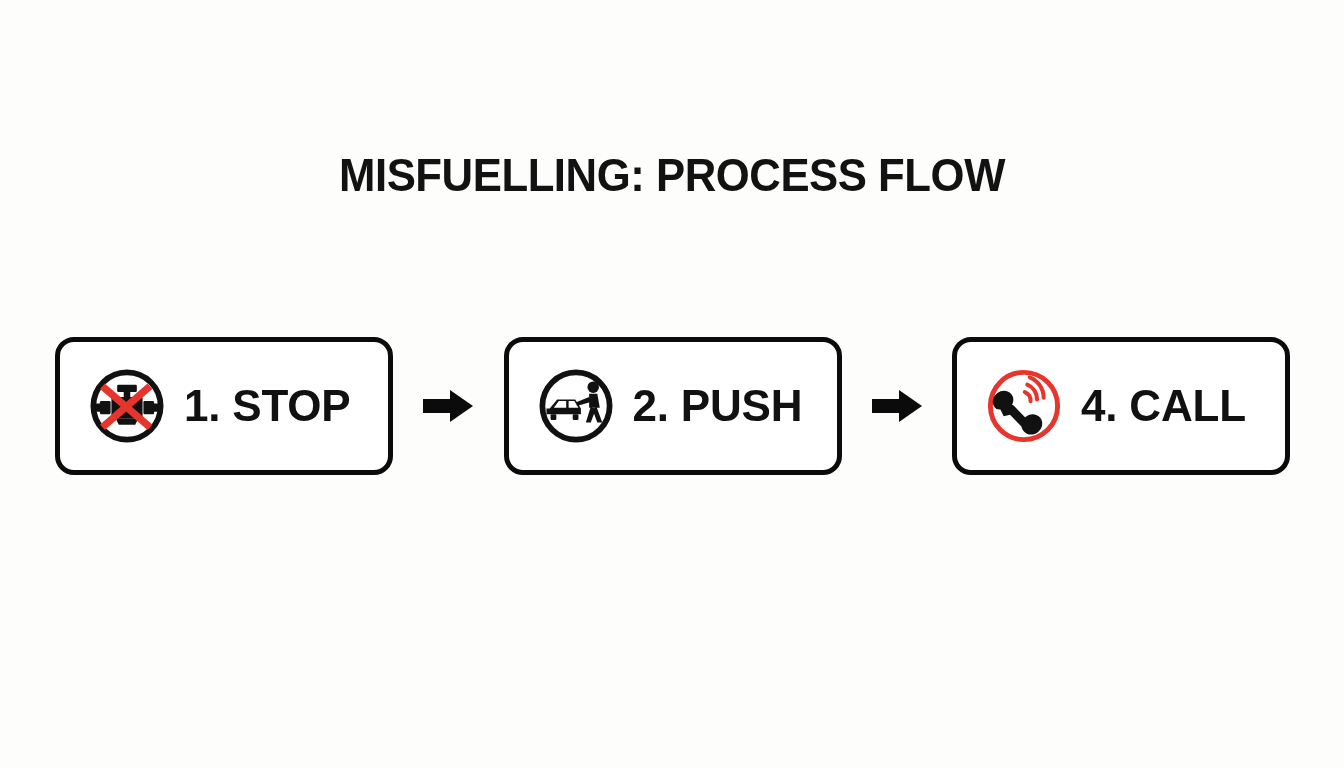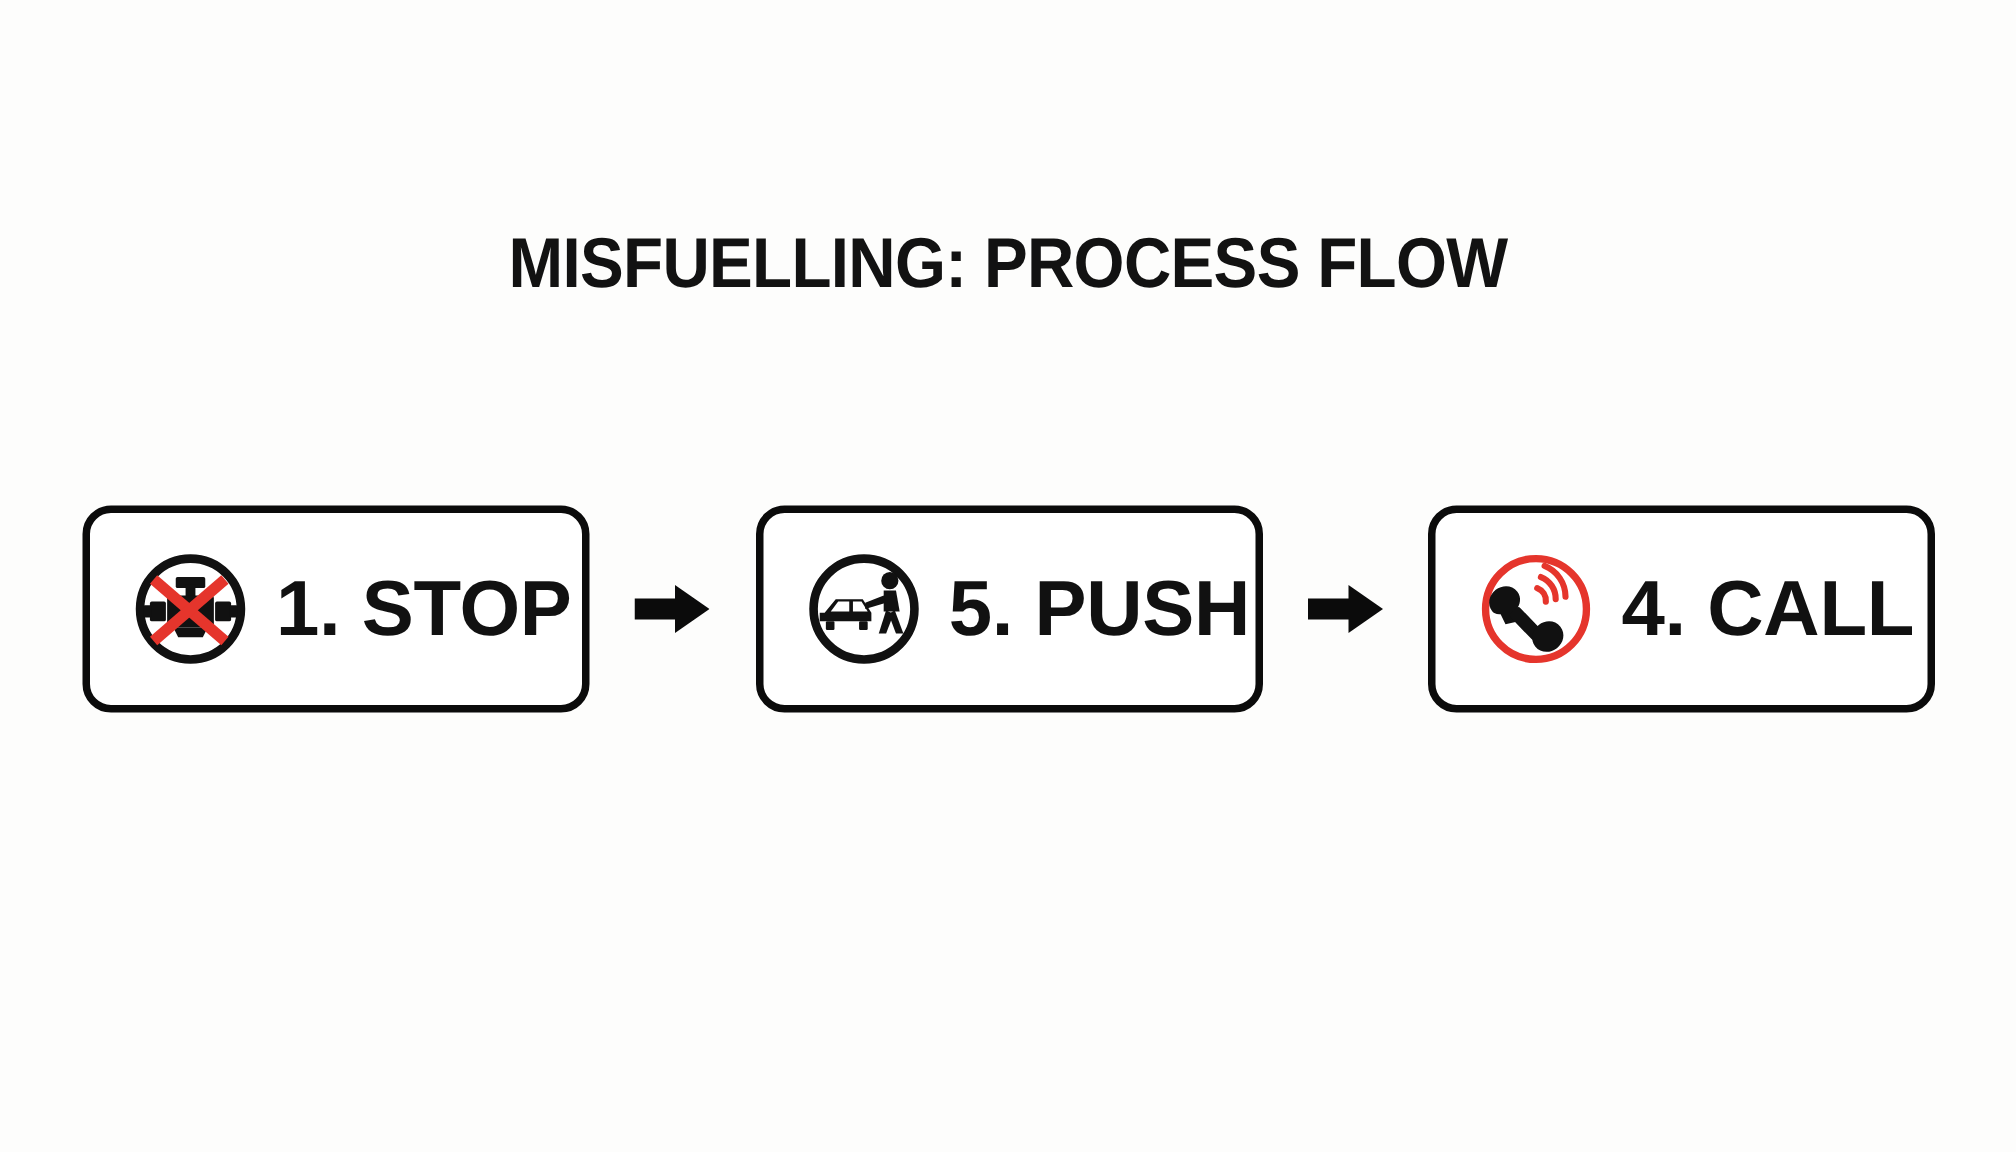--- a/index.html
+++ b/index.html
@@ -62,21 +62,21 @@
     width: 82px;
     height: 82px;
     flex: 0 0 82px;
     position: relative;
   }
   .step-icon svg { display: block; width: 82px; height: 82px; }
 
   .step-label {
     font-family: "Liberation Sans", sans-serif;
     font-weight: bold;
-    font-size: 52px;
+    font-size: 44px;
     color: #111111;
     margin-left: 16px;
     white-space: nowrap;
     letter-spacing: -0.2px;
   }
 
   .arrow-connector {
     flex: 0 0 56px;
     width: 56px;
     height: 46px;
@@ -150,21 +150,21 @@
           <path d="M66 35 h10 l3 17 h-13 z"></path>
 
           <path d="M66 39 l-15 6 v5 l17 -5 z"></path>
 
           <path d="M75 51 l7 19 h-6 l-6 -16 z"></path>
 
           <path d="M68 51 l-6 19 h6 l6 -16 z"></path>
         </g>
       </svg>
     </span>
-    <span class="step-label">5. PUSH</span>
+    <span class="step-label">2. PUSH</span>
   </div>
 
   <div class="arrow-connector">
     <svg width="50" height="34" viewBox="0 0 50 34" xmlns="http://www.w3.org/2000/svg" aria-hidden="true">
       <path d="M0 10 H27 V1 L50 17 L27 33 V24 H0 Z" fill="#0b0b0b"></path>
     </svg>
   </div>
 
   <div class="step-card">
     <span class="step-icon">

